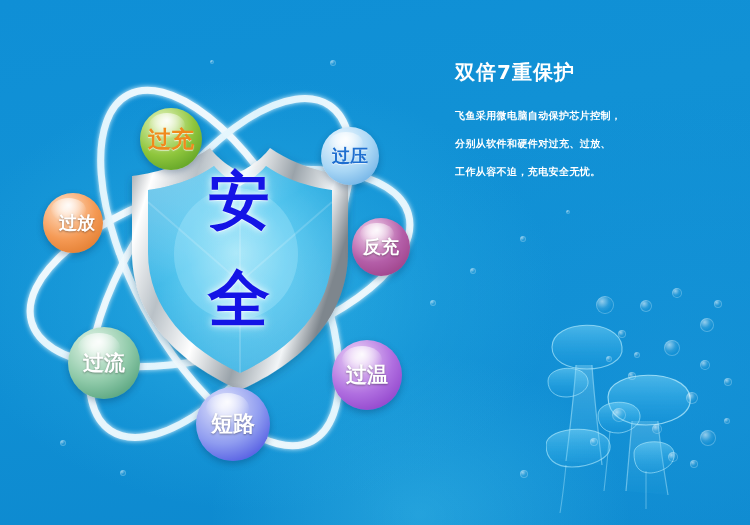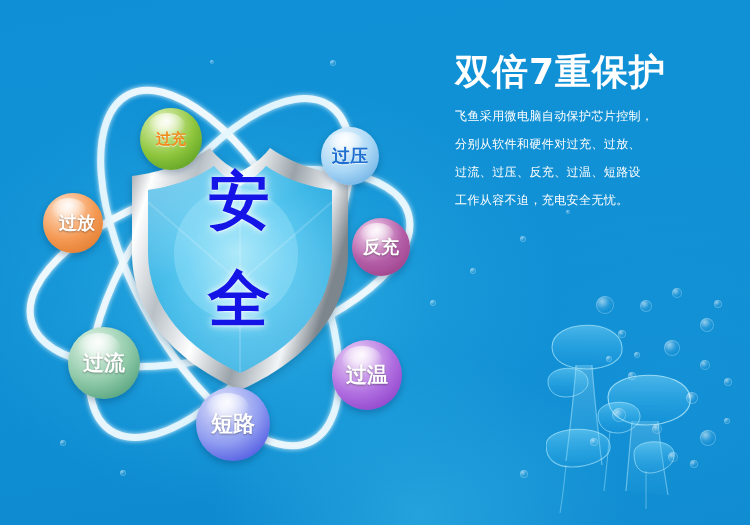--- a/index.html
+++ b/index.html
@@ -45,22 +45,22 @@
   .orb{position:absolute;border-radius:50%;display:flex;align-items:center;justify-content:center;
        box-shadow:0 3px 7px rgba(0,40,80,.30);}
   .orb .gloss{position:absolute;left:14%;top:8%;width:58%;height:40%;border-radius:50%;
        background:radial-gradient(ellipse at 50% 30%, rgba(255,255,255,.92) 0%, rgba(255,255,255,.42) 45%, rgba(255,255,255,0) 78%);
        pointer-events:none;}
   .orb .txt{position:relative;z-index:2;font-weight:700;white-space:nowrap;
        font-family:"DejaVu Sans","Liberation Sans",sans-serif;}
 
   
   #copy{position:absolute;left:455px;top:54px;width:282px;}
-  #headline{font-size:36px;font-weight:700;color:#ffffff;letter-spacing:1px;line-height:36px;margin:0 0 12px 0;}
-  #body{font-size:12px;color:#ffffff;line-height:28px;letter-spacing:.4px;font-weight:400;}
+  #headline{font-size:20px;font-weight:700;color:#ffffff;letter-spacing:1px;line-height:36px;margin:0 0 12px 0;}
+  #body{font-size:10px;color:#ffffff;line-height:28px;letter-spacing:.4px;font-weight:700;}
   #body p{margin:0;white-space:nowrap;}
 </style>
 </head>
 <body>
 
 <div id="stage">
 
   <svg id="jellies" viewBox="0 0 210 230" xmlns="http://www.w3.org/2000/svg">
     <defs>
       <linearGradient id="capG" x1="0" y1="0" x2="0" y2="1">
@@ -186,21 +186,21 @@
         <path d="M116 44 L116 231 M24 60 L116 140 L208 60" stroke="#ffffff" stroke-opacity="0.16" stroke-width="2" fill="none"></path>
       </g>
     </svg>
     <div class="sh-label" id="sh-l1">安</div>
     <div class="sh-label" id="sh-l2">全</div>
   </div>
 
   <div id="orb-layer">
       <div class="orb" style="left: 140px; top: 108px; width: 62px; height: 62px; background: radial-gradient(circle at 36% 26%, rgb(234, 246, 200) 0%, rgb(143, 198, 61) 52%, rgb(90, 158, 34) 88%, rgb(90, 158, 34) 100%);">
         <span class="gloss"></span>
-        <span class="txt" style="color: rgb(240, 138, 28); font-size: 15px; text-shadow: rgba(255, 255, 255, 0.75) 0px 1px 1px;">过充</span>
+        <span class="txt" style="color: rgb(240, 138, 28); font-size: 23px; text-shadow: rgba(255, 255, 255, 0.75) 0px 1px 1px;">过充</span>
       </div>
       <div class="orb" style="left: 321px; top: 127px; width: 58px; height: 58px; background: radial-gradient(circle at 36% 26%, rgb(238, 248, 255) 0%, rgb(168, 214, 245) 52%, rgb(106, 174, 228) 88%, rgb(106, 174, 228) 100%);">
         <span class="gloss"></span>
         <span class="txt" style="color: rgb(31, 111, 208); font-size: 18px; text-shadow: rgba(255, 255, 255, 0.75) 0px 1px 1px;">过压</span>
       </div>
       <div class="orb" style="left: 43px; top: 193px; width: 60px; height: 60px; background: radial-gradient(circle at 36% 26%, rgb(255, 226, 203) 0%, rgb(245, 154, 85) 52%, rgb(224, 122, 44) 88%, rgb(224, 122, 44) 100%);">
         <span class="gloss"></span>
         <span class="txt" style="color: rgb(255, 255, 255); font-size: 18px; text-shadow: rgba(0, 0, 0, 0.35) 0px 1px 2px; margin-left: 8px;">过放</span>
       </div>
       <div class="orb" style="left: 352px; top: 218px; width: 58px; height: 58px; background: radial-gradient(circle at 36% 26%, rgb(245, 215, 238) 0%, rgb(180, 94, 168) 52%, rgb(155, 63, 134) 88%, rgb(155, 63, 134) 100%);">
@@ -251,18 +251,17 @@
       <div class="wbub" style="left: 210px; top: 60px; width: 4px; height: 4px;"></div>
       <div class="wbub" style="left: 60px; top: 440px; width: 6px; height: 6px;"></div>
       <div class="wbub" style="left: 120px; top: 470px; width: 6px; height: 6px;"></div>
     </div>
 
   <div id="copy">
     <h1 id="headline">双倍7重保护</h1>
     <div id="body">
         <p>飞鱼采用微电脑自动保护芯片控制，</p>
         <p>分别从软件和硬件对过充、过放、</p>
-        <p>过流、过压、反充、过温、短路设</p>
         <p>工作从容不迫，充电安全无忧。</p>
       </div>
   </div>
 
 </div>
 
 </body></html>

